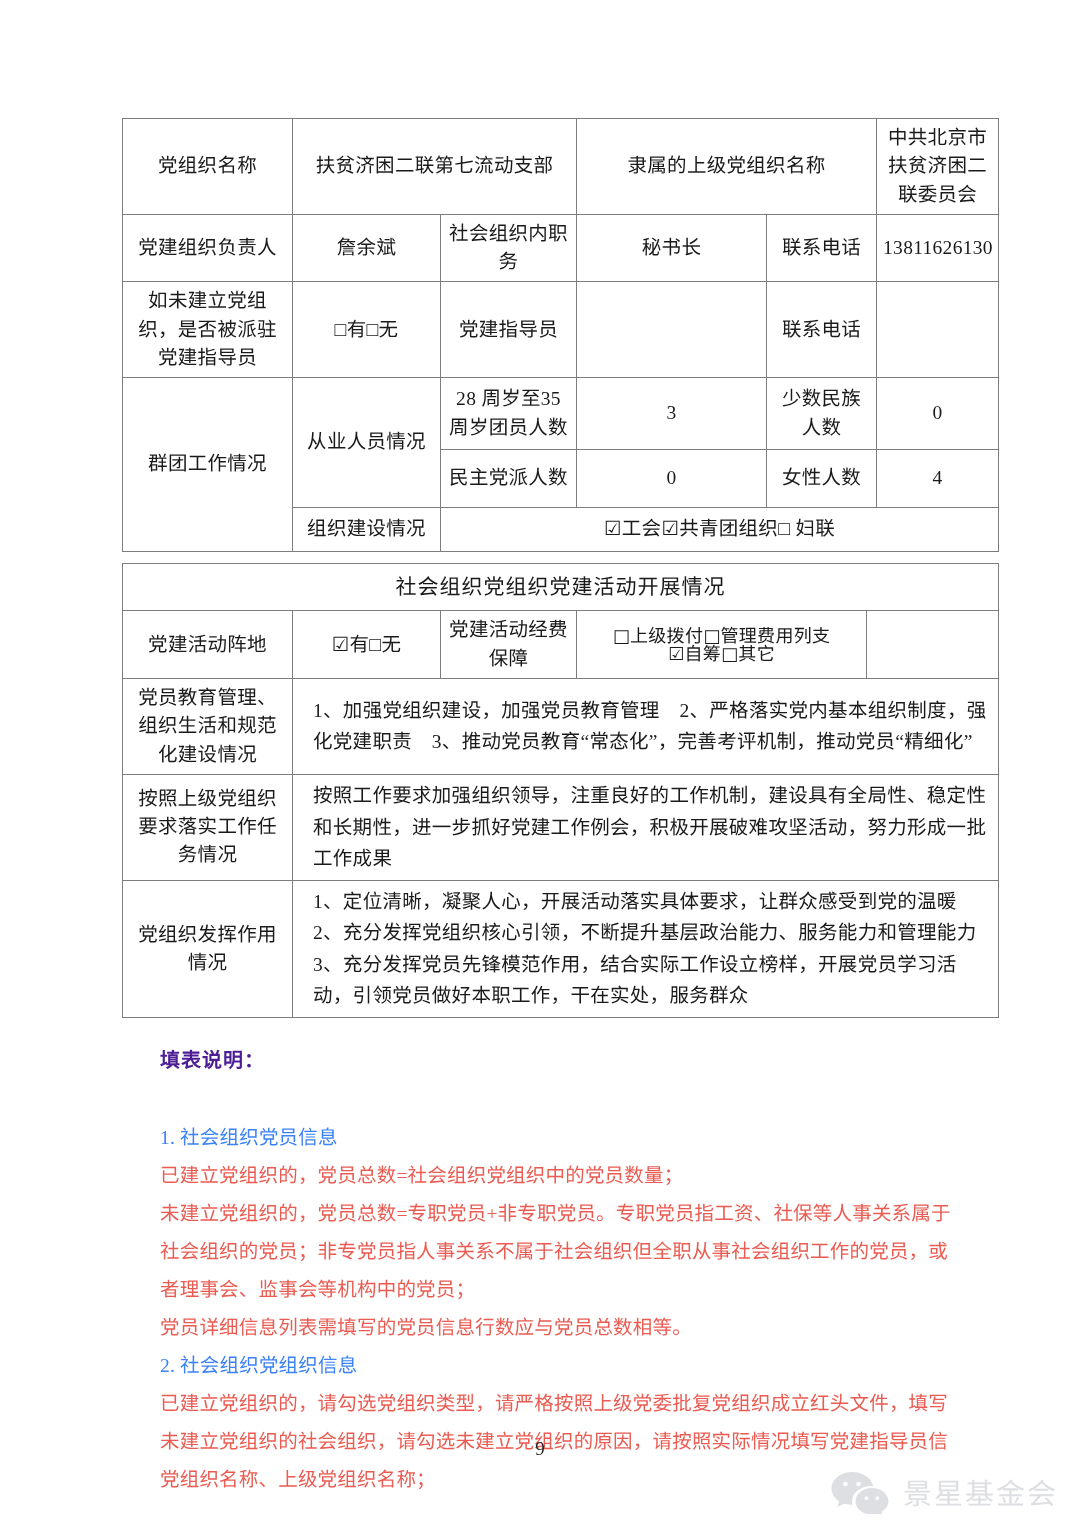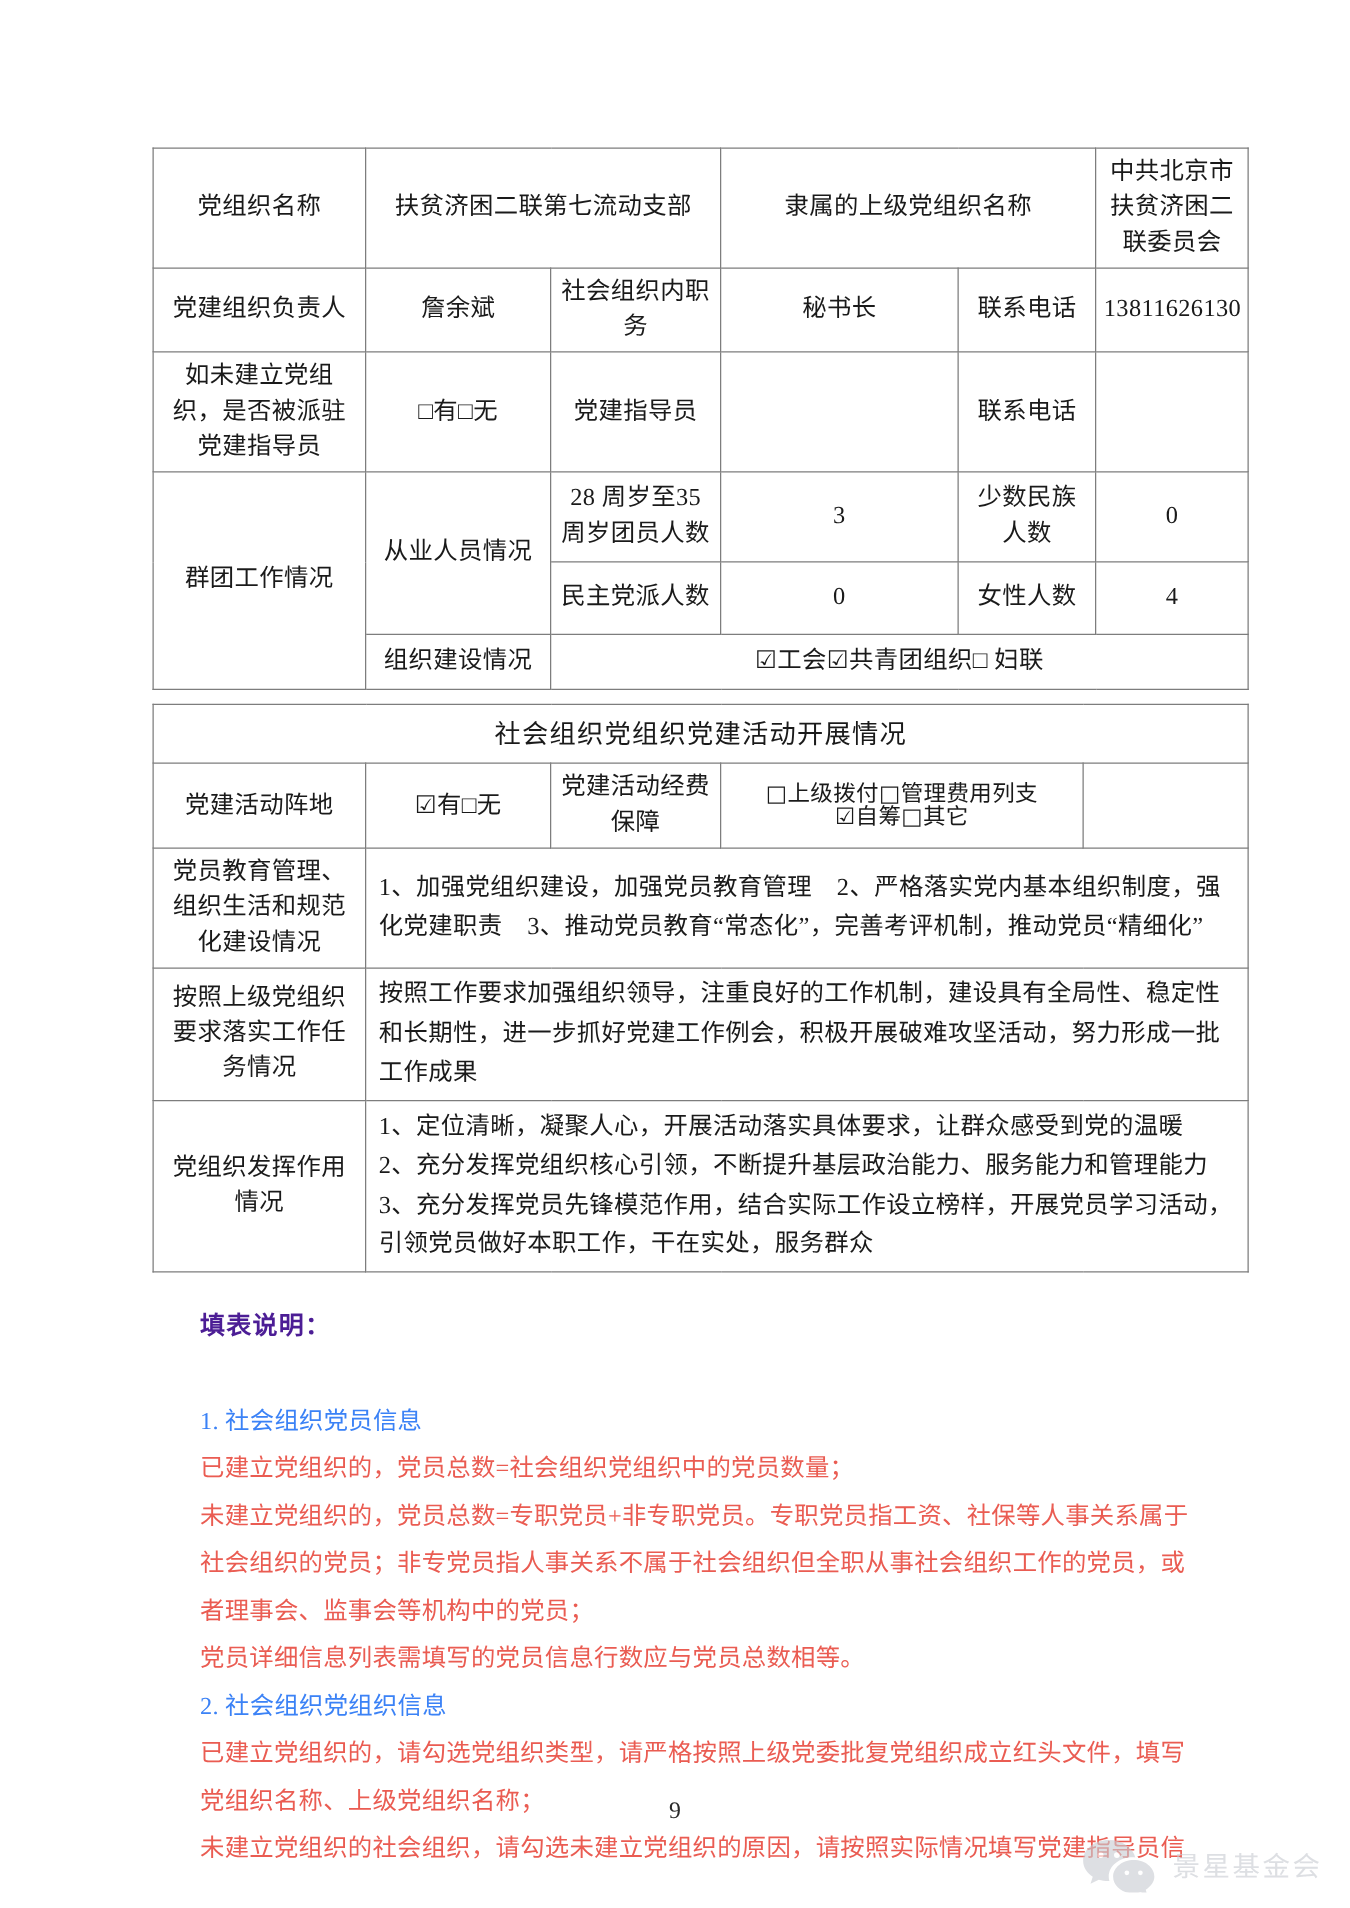--- a/index.html
+++ b/index.html
@@ -34,21 +34,21 @@
     padding: 5px 6px;
     text-align: center;
     vertical-align: middle;
     font-size: 19.5px;
     line-height: 1.45;
     letter-spacing: 0.3px;
     font-family: "Liberation Serif", "DejaVu Serif", serif;
   }
   .doc-table td.left {
     text-align: left;
-    padding-left: 10px;
+    padding-left: 20px;
     padding-right: 10px;
     line-height: 1.62;
     margin-top: 16px;
   }
 
   
   #table-basic-info {
     position: absolute;
     left: 122px;
     top: 118px;
@@ -118,21 +118,21 @@
     position: absolute;
     right: 22px;
     bottom: 12px;
     display: flex;
     align-items: center;
     gap: 12px;
     opacity: 0.62;
   }
   #watermark .wm-text {
     font-family: "Liberation Sans", "DejaVu Sans", sans-serif;
-    font-size: 22px;
+    font-size: 29px;
     letter-spacing: 2px;
     color: #c9ccd2;
     font-weight: 500;
   }
   #watermark .wm-icon svg { display: block; }
 </style>
 </head>
 <body>
 
 <div class="page">
@@ -236,22 +236,22 @@
   <div id="fill-notes">
     <div class="notes-title">填表说明：</div>
     <div class="note-line heading">1. 社会组织党员信息</div>
     <div class="note-line">已建立党组织的，党员总数=社会组织党组织中的党员数量；</div>
     <div class="note-line">未建立党组织的，党员总数=专职党员+非专职党员。专职党员指工资、社保等人事关系属于</div>
     <div class="note-line">社会组织的党员；非专党员指人事关系不属于社会组织但全职从事社会组织工作的党员，或</div>
     <div class="note-line">者理事会、监事会等机构中的党员；</div>
     <div class="note-line">党员详细信息列表需填写的党员信息行数应与党员总数相等。</div>
     <div class="note-line heading">2. 社会组织党组织信息</div>
     <div class="note-line">已建立党组织的，请勾选党组织类型，请严格按照上级党委批复党组织成立红头文件，填写</div>
+    <div class="note-line">未建立党组织的社会组织，请勾选未建立党组织的原因，请按照实际情况填写党建指导员信</div>
     <div class="note-line">党组织名称、上级党组织名称；</div>
-    <div class="note-line">未建立党组织的社会组织，请勾选未建立党组织的原因，请按照实际情况填写党建指导员信</div>
   </div>
 
   <div id="page-number">9</div>
 
   <div id="watermark">
     <span class="wm-icon">
       <svg width="62" height="46" viewBox="0 0 62 46" aria-hidden="true">
         <path d="M23 4C11.5 4 2.5 11.4 2.5 20.5c0 5.2 3 9.8 7.7 12.8L8.4 39l6.6-3.3c2.4.7 5 1.1 7.7 1.1h.8c-.3-1.1-.5-2.2-.5-3.4 0-8.6 8.6-15.5 19.2-15.5.7 0 1.3 0 2 .1C42.6 10.3 34 4 23 4z" fill="#c9ccd2"></path>
         <circle cx="16.5" cy="16" r="2.3" fill="#ffffff"></circle>
         <circle cx="29.5" cy="16" r="2.3" fill="#ffffff"></circle>

